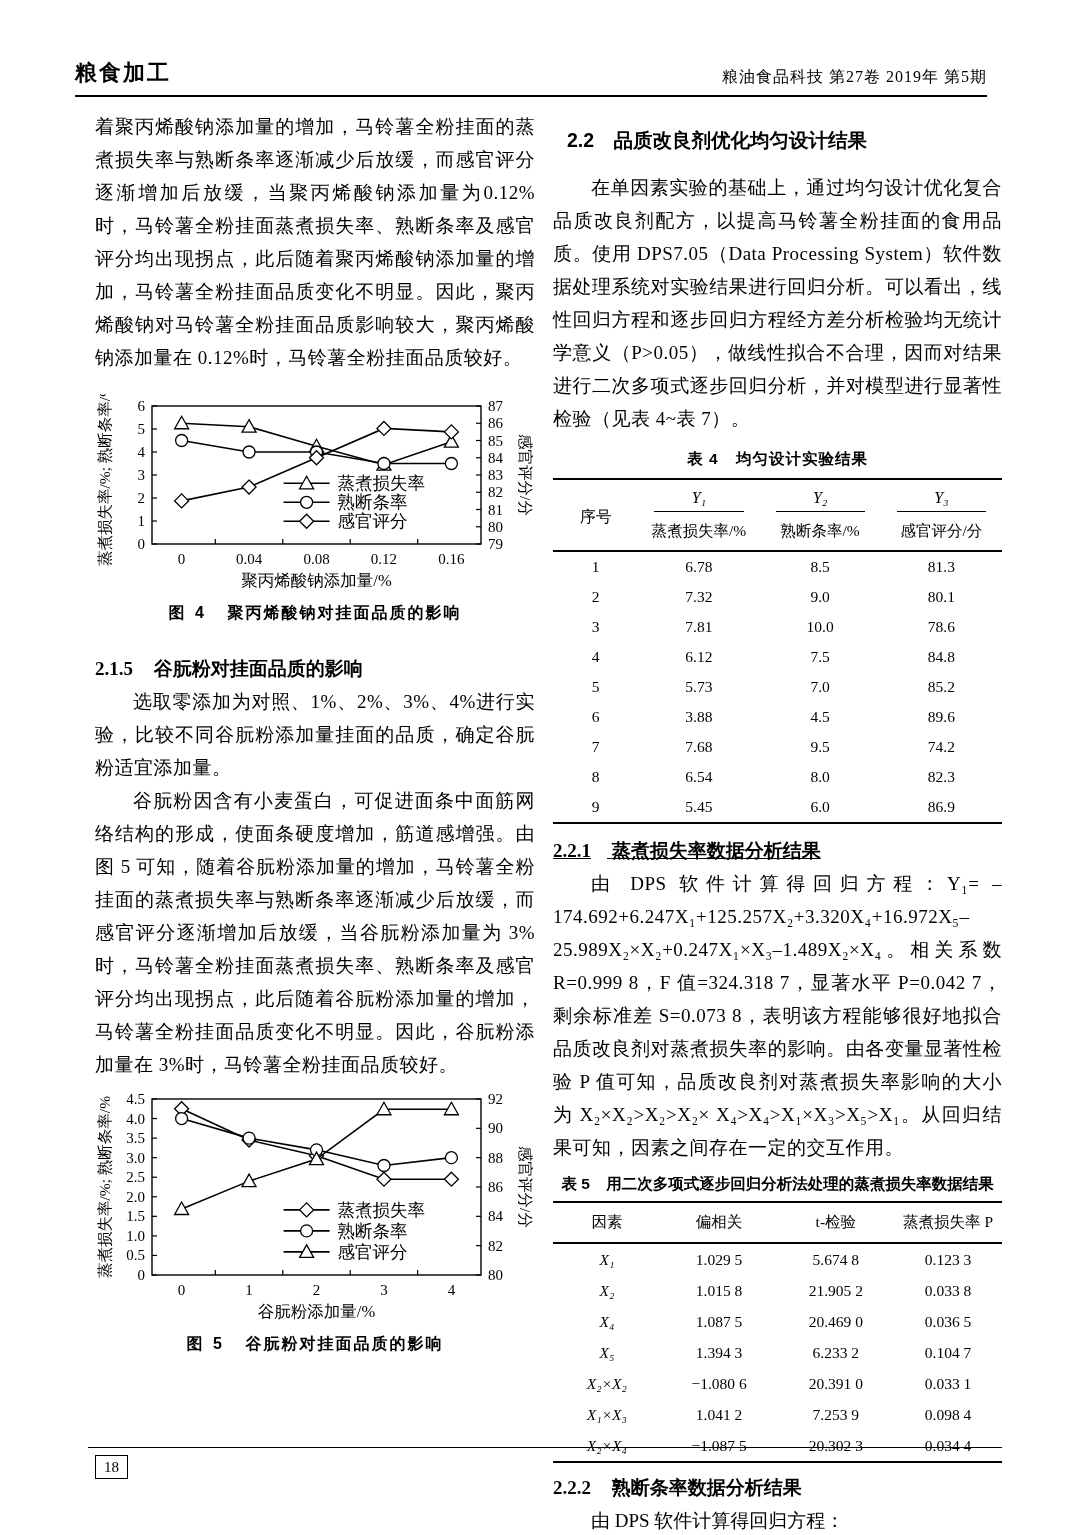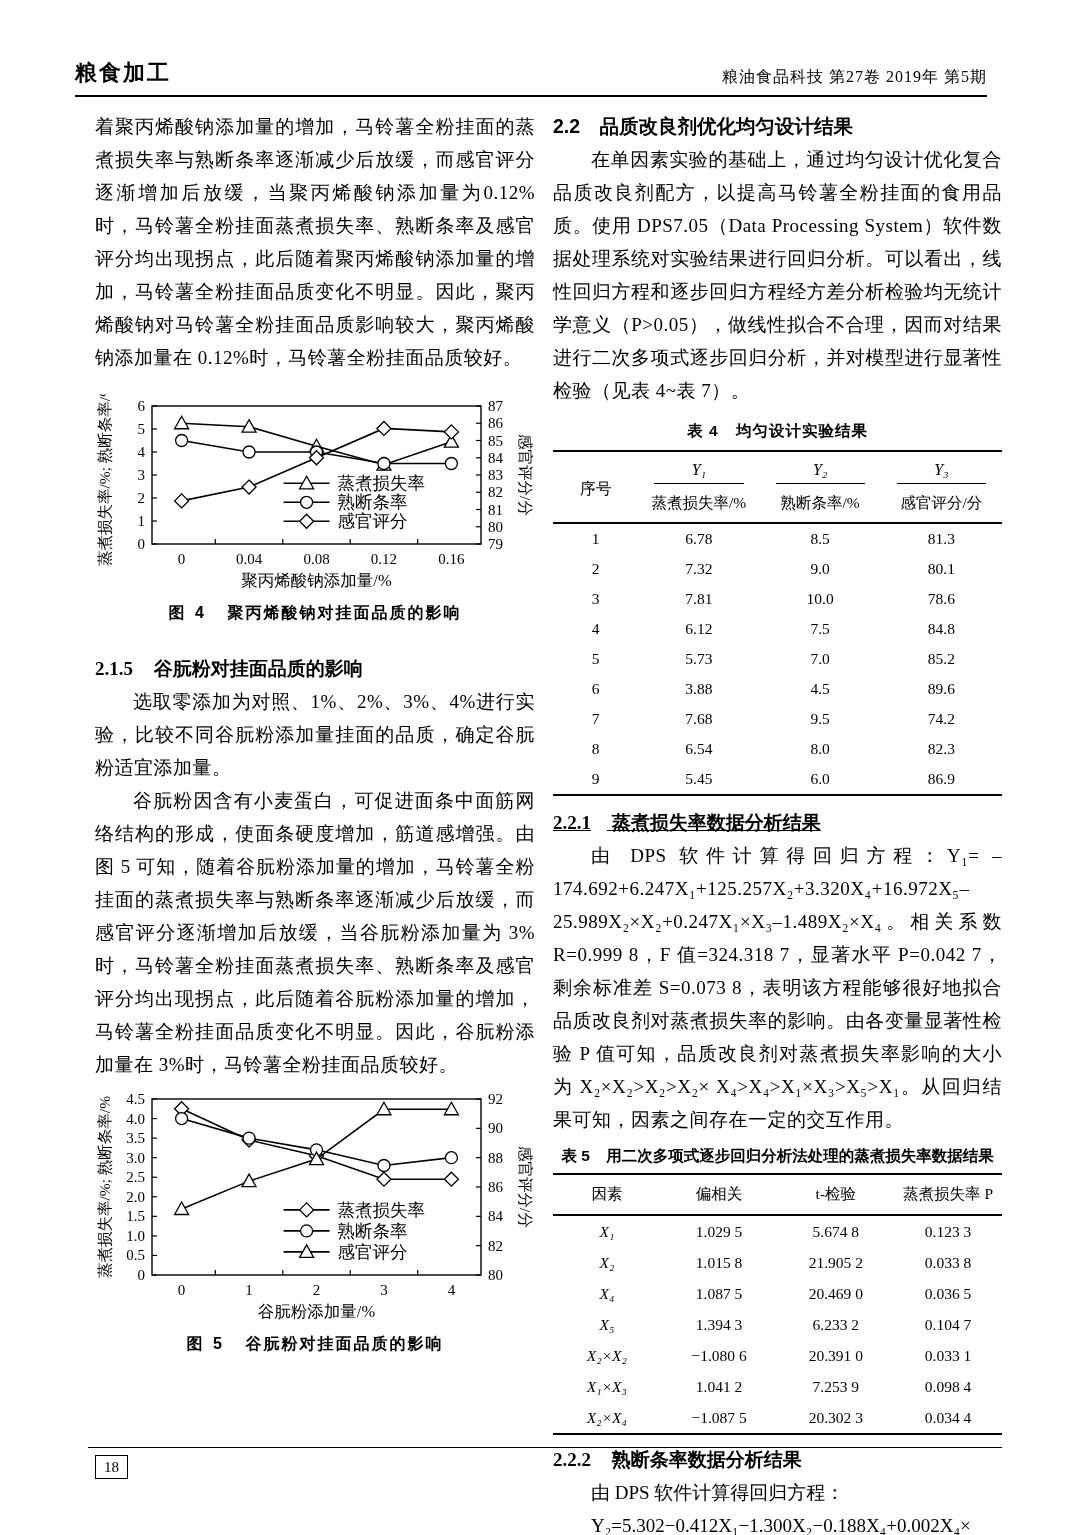--- a/index.html
+++ b/index.html
@@ -11,21 +11,21 @@
     position:absolute;left:75px;top:58px;width:912px;
     border-bottom:2.2px solid #000;padding-bottom:7px;
     display:flex;justify-content:space-between;align-items:flex-end;
   }
   .brand{font-family:"Liberation Sans","DejaVu Sans",sans-serif;font-weight:bold;font-size:22px;letter-spacing:2px;}
   .journal{font-size:16px;letter-spacing:1px;}
   .col-left{position:absolute;left:95px;top:110px;width:440px;}
   .col-right{position:absolute;left:553px;top:110px;width:449px;}
   p.body{margin:0;font-size:19px;line-height:33px;text-align:justify;text-justify:inter-ideograph;letter-spacing:0.5px;}
   .indent{text-indent:2em;}
-  .sec-h2{margin:0;font-family:"Liberation Sans","DejaVu Sans",sans-serif;font-weight:bold;font-size:19.5px;line-height:33px;}
+  .sec-h2{margin:14px;font-family:"Liberation Sans","DejaVu Sans",sans-serif;font-weight:bold;font-size:19.5px;line-height:33px;}
   .sec-h3{margin:0;font-size:19px;line-height:33px;}
   .sec-num{font-weight:bold;margin-right:16px;}
   .sec-h2 .sec-num{margin-right:14px;}
   .fig{margin-top:20px;}
   .fig svg{display:block;}
   svg text{font-family:"Liberation Serif","DejaVu Serif",serif;fill:#000;}
   .fig-caption{margin-top:4px;text-align:center;font-family:"Liberation Sans","DejaVu Sans",sans-serif;
     font-weight:bold;font-size:16px;letter-spacing:2px;}
   .fig-caption .cap-label{margin-right:14px;letter-spacing:3px;}
   .tbl-caption{margin:14px 0 8px;text-align:center;font-family:"Liberation Sans","DejaVu Sans",sans-serif;

